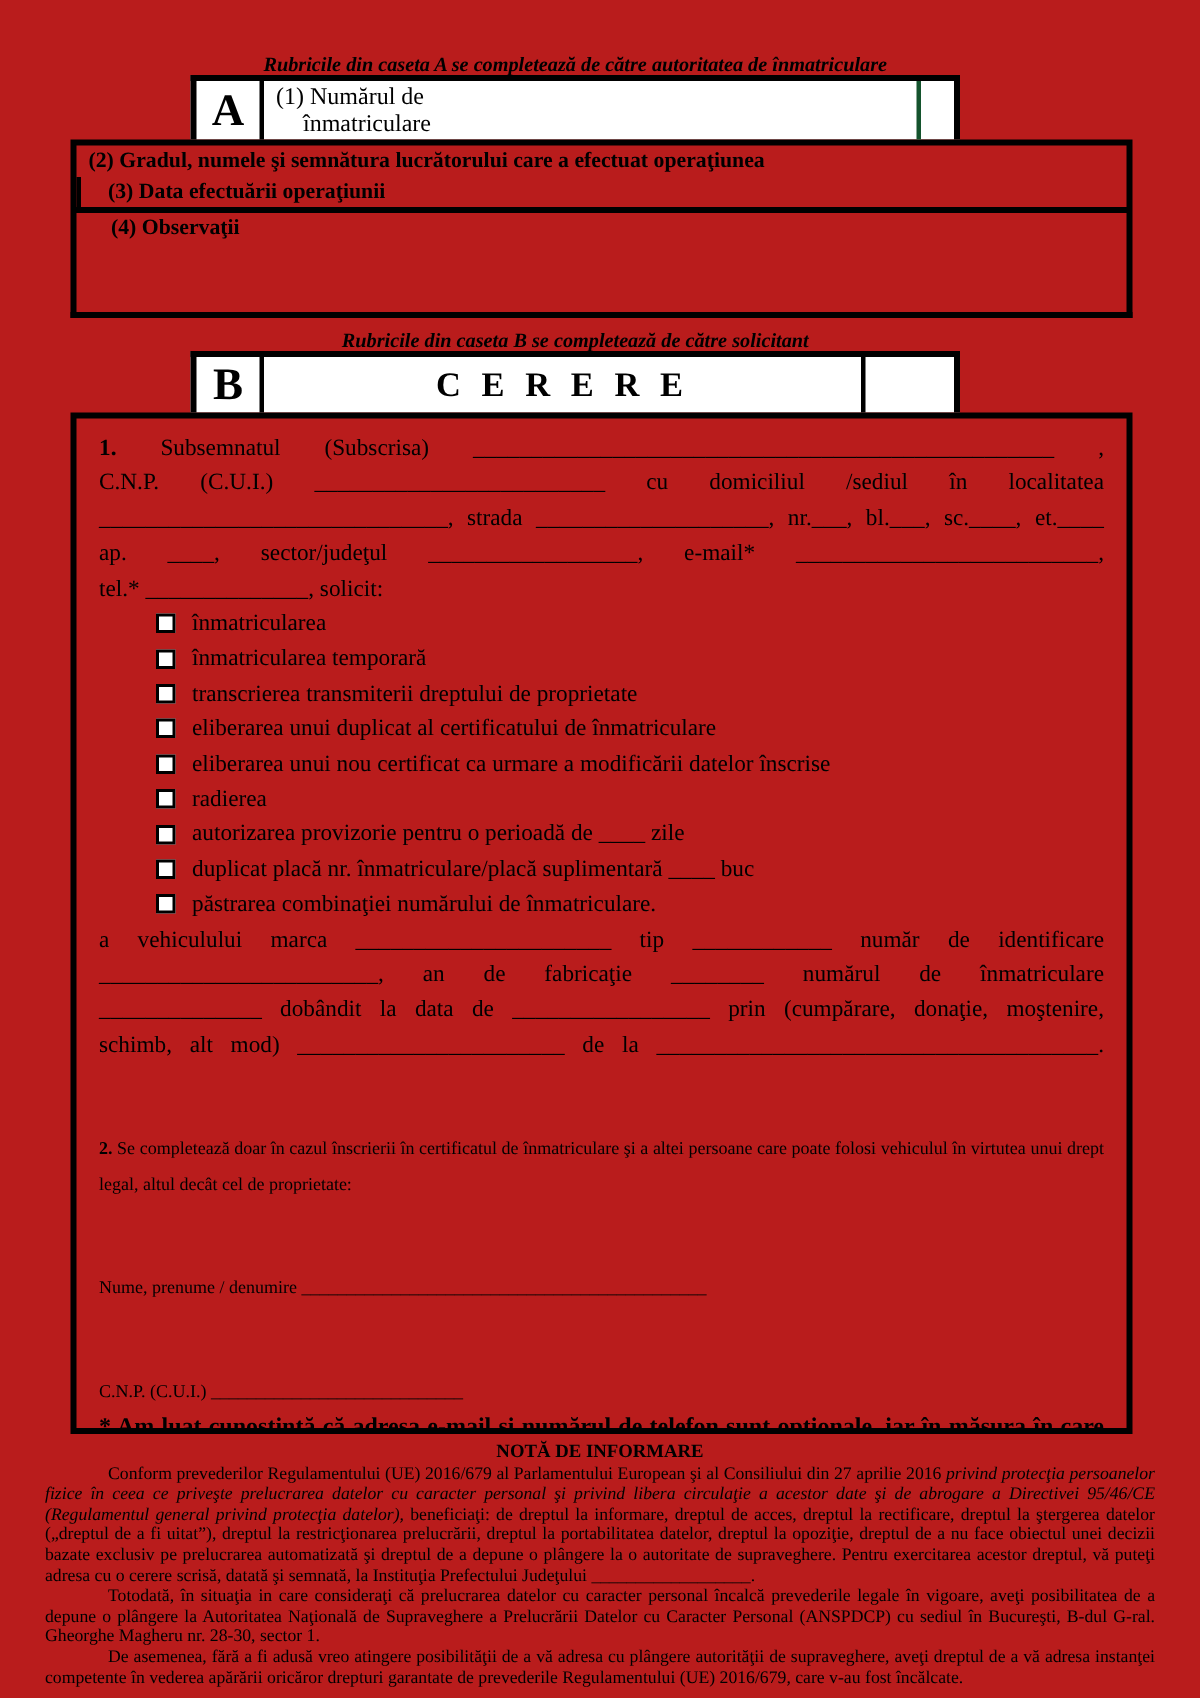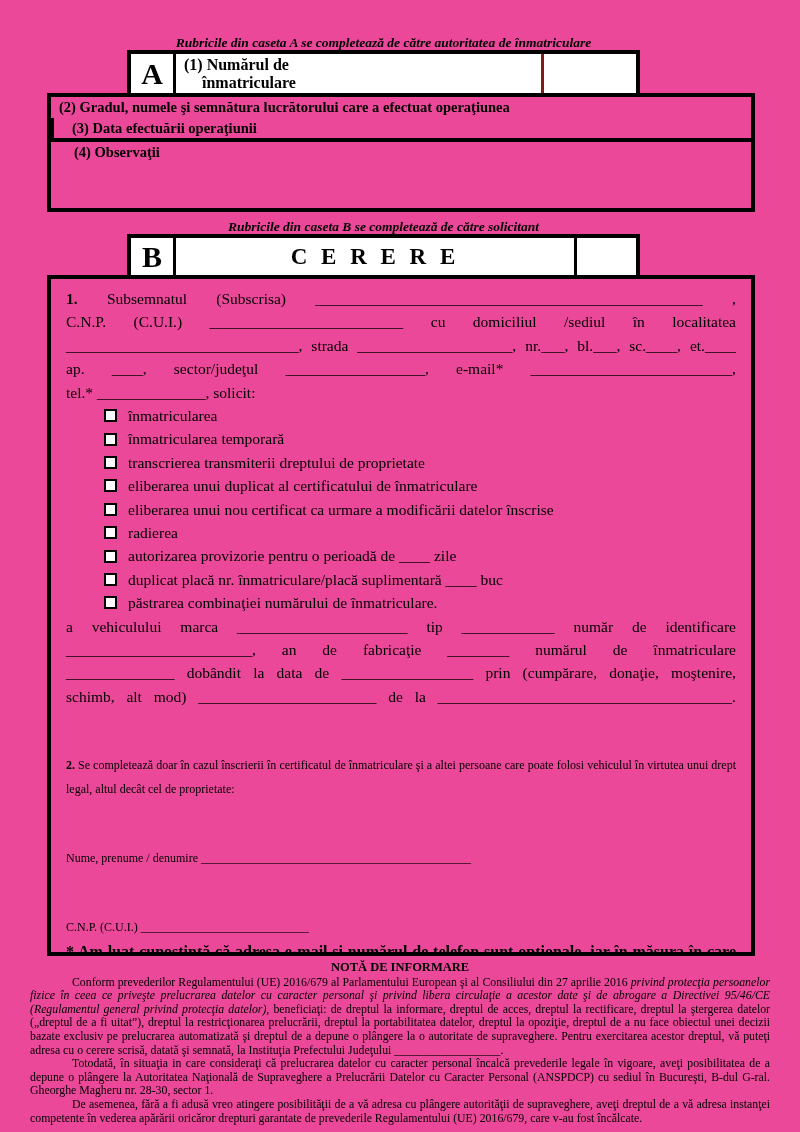--- a/index.html
+++ b/index.html
@@ -1,21 +1,21 @@
 <!DOCTYPE html>
 <html><head>
 <meta charset="utf-8">
 <style>
   * { margin: 0; padding: 0; box-sizing: border-box; }
   html, body { background: #e8e8e8; }
   .page {
     position: relative;
     width: 800px; height: 1132px;
     margin: 0 auto;
-    background: #ec4899;
+    background: #b91c1c;
     color: #000;
     font-family: "Liberation Serif", "DejaVu Serif", serif;
     overflow: hidden;
   }
   
   .caption {
     margin-left: 127px; width: 513px;
     text-align: center;
     font-size: 13.5px; font-weight: bold; font-style: italic;
     line-height: 14px;
@@ -30,22 +30,22 @@
     background: #fff;
   }
   .hdr-a { height: 43px; }
   .hdr-b { height: 41px; }
   .letter-cell {
     width: 45px; border-right: 3px solid #000;
     display: flex; align-items: center; justify-content: center;
     font-size: 30px; font-weight: bold; line-height: 1;
   }
   .hdr-content {
-    width: 368px; border-right: 3px solid #7f1d1d;
-    font-weight: bold; font-size: 16px; line-height: 18px;
+    width: 438px; border-right: 3px solid #14532d;
+    font-weight: normal; font-size: 16px; line-height: 18px;
     padding: 2px 6px 0 26px; text-indent: -18px;
     white-space: pre-line;
   }
   .hdr-title {
     width: 401px; border-right: 3px solid #000;
     display: flex; align-items: center; justify-content: center;
     font-weight: bold; font-size: 23px; letter-spacing: 4px;
   }
   
   .row23 {

